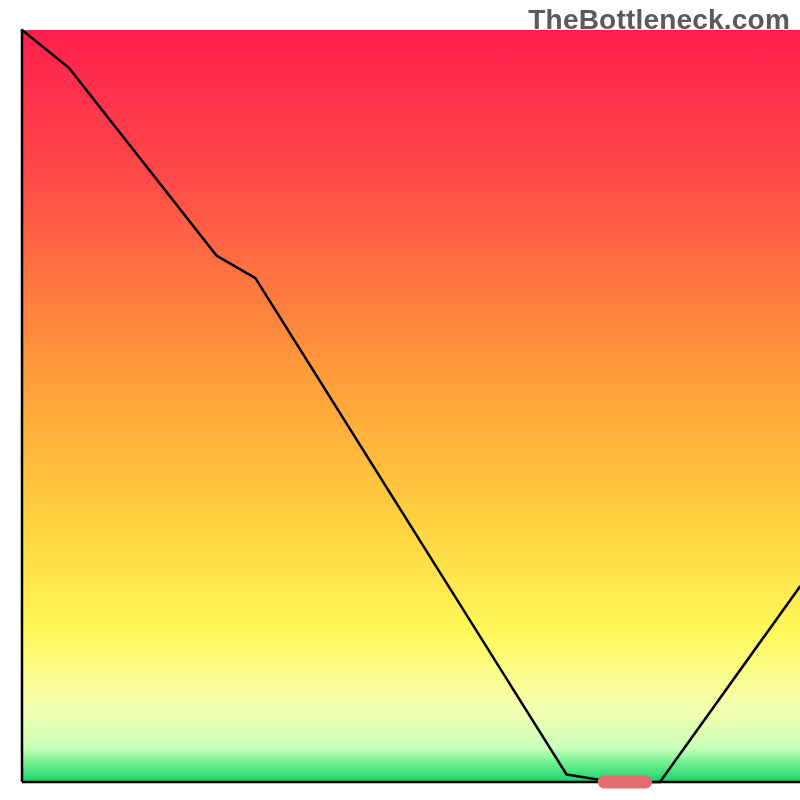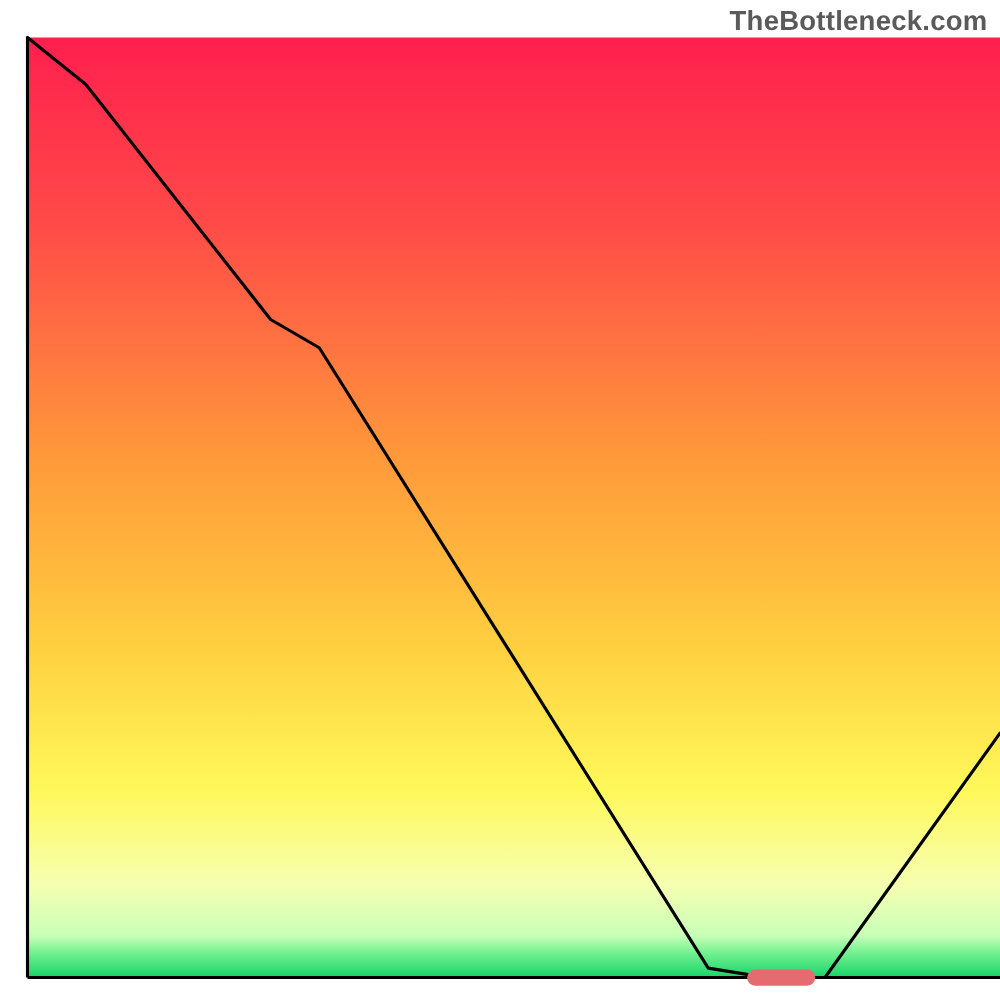--- a/index.html
+++ b/index.html
@@ -12,21 +12,21 @@
   }
   .container {
     position: relative;
     width: 800px;
     height: 800px;
   }
   .watermark {
     position: absolute;
     top: 4px;
     right: 10px;
-    font-size: 22px;
+    font-size: 28px;
     font-weight: 600;
     color: #5a5a5a;
     letter-spacing: 0.2px;
   }
   svg {
     display: block;
   }
 </style>
 </head>
 <body>

